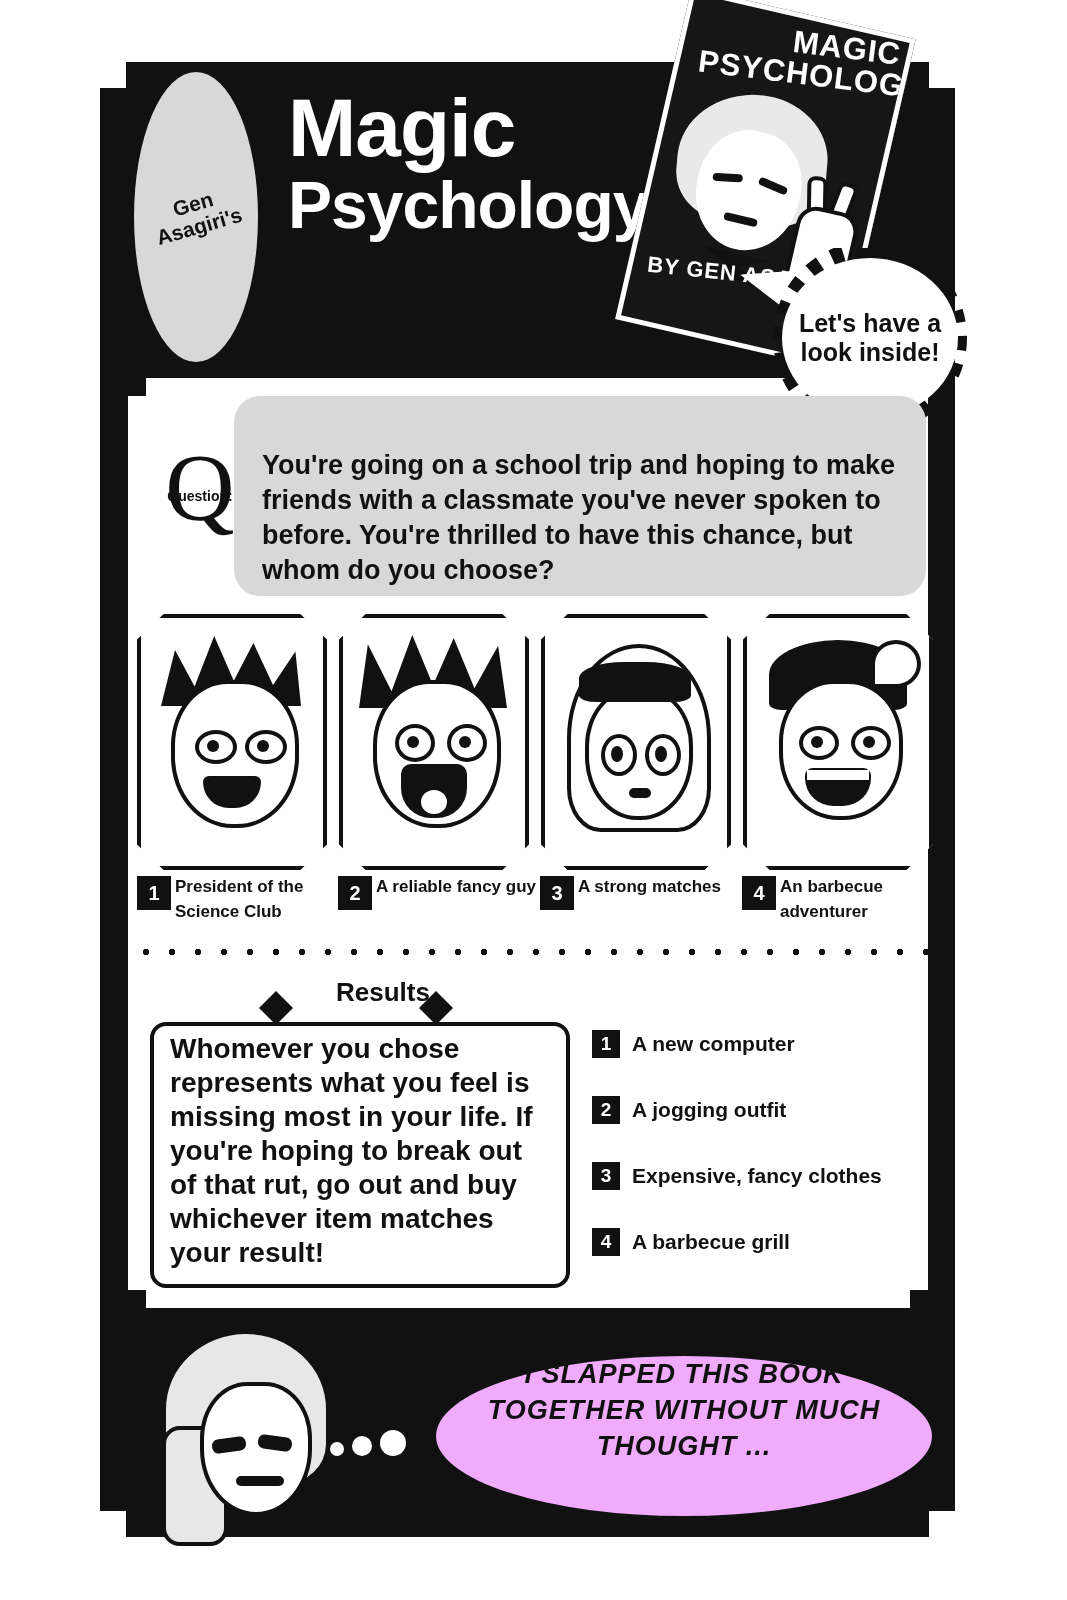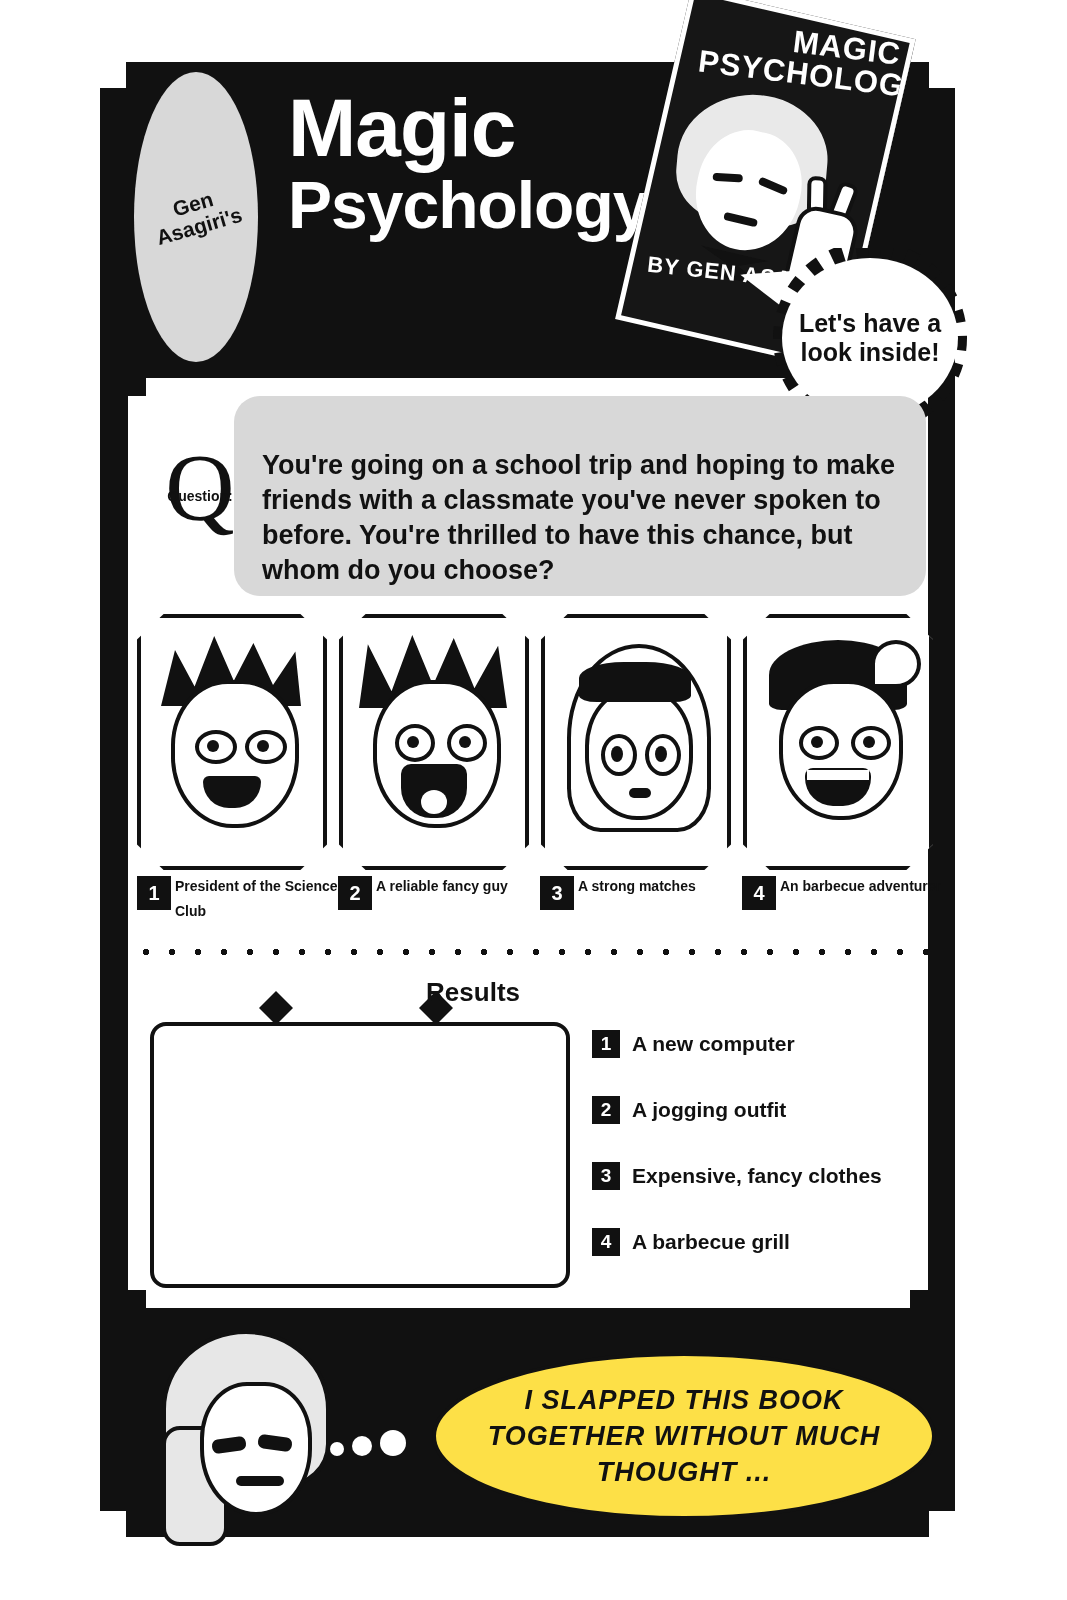--- a/index.html
+++ b/index.html
@@ -91,30 +91,30 @@
       border-radius:44% 44% 48% 48%;}
   .hair{position:absolute;background:#111;}
   .eye{position:absolute;background:#ffffff;border:4px solid #111;border-radius:50%;}
   .pupil{position:absolute;background:#111;border-radius:50%;}
   .mouth{position:absolute;background:#111;border-radius:8px;}
 
   
   .ans{position:absolute;top:876px;height:60px;}
   .ans .num{position:absolute;left:0;top:0;width:30px;height:30px;background:#111;color:#fff;
       font-weight:bold;font-size:20px;text-align:center;line-height:30px;border:2px solid #111;}
-  .ans .txt{position:absolute;left:38px;top:-2px;width:170px;color:#111;font-weight:bold;font-size:14px;line-height:25px;}
+  .ans .txt{position:absolute;left:38px;top:-2px;width:170px;color:#111;font-weight:bold;font-size:17px;line-height:25px;}
   .a1{left:137px;}.a2{left:338px;}.a3{left:540px;}.a4{left:742px;}
 
   
   .dots{position:absolute;left:133px;top:946px;width:798px;height:12px;
       background-image:radial-gradient(circle,#111 3.2px,transparent 3.4px);
       background-size:26px 12px;background-repeat:repeat-x;}
 
   
-  .res-head{position:absolute;left:270px;top:978px;width:250px;text-align:right;color:#111;
+  .res-head{position:absolute;left:258px;top:978px;width:250px;text-align:center;color:#111;
       font-weight:bold;font-size:26px;line-height:28px;}
   .dia{position:absolute;top:996px;width:24px;height:24px;background:#111;transform:rotate(45deg);}
   .dia-l{left:264px;}.dia-r{left:424px;}
 
   .res-box{position:absolute;left:150px;top:1022px;width:412px;height:258px;background:#fff;
       border:4px solid #111;border-radius:16px;}
   .res-text{position:absolute;left:170px;top:1032px;width:378px;color:#111;font-weight:bold;
       font-size:28px;line-height:34px;}
 
   .items{position:absolute;left:592px;top:1026px;width:330px;}
@@ -134,22 +134,22 @@
   .g-eye{position:absolute;width:34px;height:14px;background:#111;border-radius:6px;}
   .ge1{left:60px;top:108px;transform:rotate(-8deg);}
   .ge2{left:106px;top:106px;transform:rotate(8deg);}
   .g-mouth{position:absolute;left:84px;top:146px;width:48px;height:10px;background:#111;border-radius:6px;}
 
   .bdots{position:absolute;top:1442px;background:#ffffff;border-radius:50%;}
   .bd1{left:330px;width:14px;height:14px;}
   .bd2{left:352px;top:1436px;width:20px;height:20px;}
   .bd3{left:380px;top:1430px;width:26px;height:26px;}
 
-  .bubble{position:absolute;left:432px;top:1352px;width:496px;height:160px;background:#fde047;
-      border:4px solid #111;border-radius:50%;display:flex;align-items:center;justify-content:center;}
+  .bubble{position:absolute;left:432px;top:1352px;width:496px;height:160px;background:#f0abfc;
+      border:4px solid #111;border-radius:50%;display:flex;justify-content:center;}
   .bubble span{display:block;width:440px;text-align:center;color:#111;font-weight:bold;font-style:italic;
       font-size:27px;line-height:36px;letter-spacing:1px;}
 </style>
 </head>
 <body>
 
 <div class="page">
 
   <div class="frame"></div>
   <div class="notch n1"></div>
@@ -296,20 +296,21 @@
 
   <div class="dots"></div>
 
   <div class="dia dia-l"></div>
   <div class="dia dia-r"></div>
   <div class="res-head">
     <div>Results</div>
   </div>
 
   <div class="res-box"></div>
+  <div class="res-text">Whomever you chose represents what you feel is missing most in your life. If you're hoping to break out of that rut, go out and buy whichever item matches your result!</div>
 
   <div class="items">
     <div class="item">
       <div class="num">1</div>
       <div class="txt">A new computer</div>
     </div>
     <div class="item">
       <div class="num">2</div>
       <div class="txt">A jogging outfit</div>
     </div>

